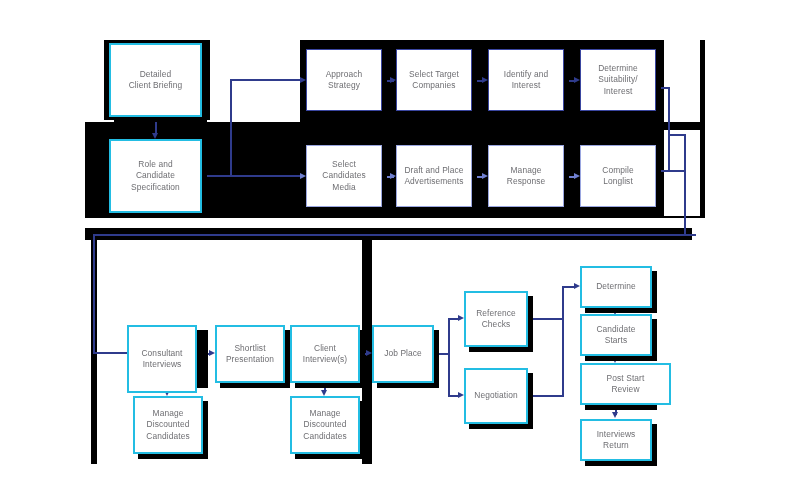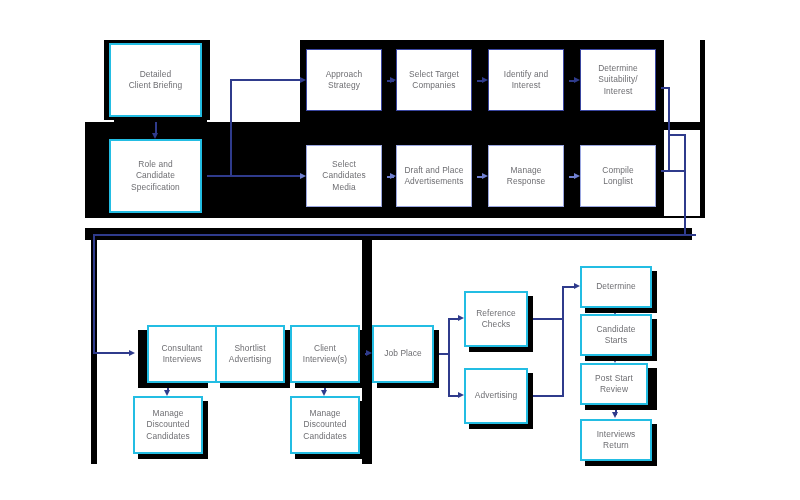--- a/index.html
+++ b/index.html
@@ -171,28 +171,28 @@
       <div class="node peri" style="left: 488px; top: 145px; width: 76px; height: 62px;">
         <span class="lbl">Manage
 Response</span>
       </div>
       <div class="shadow" style="left: 585px; top: 150px; width: 76px; height: 62px;"></div>
       <div class="node peri" style="left: 580px; top: 145px; width: 76px; height: 62px;">
         <span class="lbl">Compile
 Longlist</span>
       </div>
       <div class="shadow" style="left: 138px; top: 330px; width: 70px; height: 58px;"></div>
-      <div class="node cyan" style="left: 147px; top: 325px; width: 70px; height: 58px;">
+      <div class="node cyan" style="left: 127px; top: 325px; width: 70px; height: 68px;">
         <span class="lbl">Consultant
 Interviews</span>
       </div>
       <div class="shadow" style="left: 220px; top: 330px; width: 70px; height: 58px;"></div>
       <div class="node cyan" style="left: 215px; top: 325px; width: 70px; height: 58px;">
         <span class="lbl">Shortlist
-Advertising</span>
+Presentation</span>
       </div>
       <div class="shadow" style="left: 295px; top: 330px; width: 70px; height: 58px;"></div>
       <div class="node cyan" style="left: 290px; top: 325px; width: 70px; height: 58px;">
         <span class="lbl">Client
 Interview(s)</span>
       </div>
       <div class="shadow" style="left: 377px; top: 330px; width: 62px; height: 58px;"></div>
       <div class="node cyan" style="left: 372px; top: 325px; width: 62px; height: 58px;">
         <span class="lbl">Job Place</span>
       </div>
@@ -208,33 +208,33 @@
 Discounted
 Candidates</span>
       </div>
       <div class="shadow" style="left: 469px; top: 296px; width: 64px; height: 56px;"></div>
       <div class="node cyan" style="left: 464px; top: 291px; width: 64px; height: 56px;">
         <span class="lbl">Reference
 Checks</span>
       </div>
       <div class="shadow" style="left: 469px; top: 373px; width: 64px; height: 56px;"></div>
       <div class="node cyan" style="left: 464px; top: 368px; width: 64px; height: 56px;">
-        <span class="lbl">Advertising</span>
+        <span class="lbl">Negotiation</span>
       </div>
       <div class="shadow" style="left: 585px; top: 271px; width: 72px; height: 42px;"></div>
       <div class="node cyan" style="left: 580px; top: 266px; width: 72px; height: 42px;">
         <span class="lbl">Determine</span>
       </div>
       <div class="shadow" style="left: 585px; top: 319px; width: 72px; height: 42px;"></div>
       <div class="node cyan" style="left: 580px; top: 314px; width: 72px; height: 42px;">
         <span class="lbl">Candidate
 Starts</span>
       </div>
       <div class="shadow" style="left: 585px; top: 368px; width: 72px; height: 42px;"></div>
-      <div class="node cyan" style="left: 580px; top: 363px; width: 68px; height: 42px;">
+      <div class="node cyan" style="left: 580px; top: 363px; width: 91px; height: 42px;">
         <span class="lbl">Post Start
 Review</span>
       </div>
       <div class="shadow" style="left: 585px; top: 424px; width: 72px; height: 42px;"></div>
       <div class="node cyan" style="left: 580px; top: 419px; width: 72px; height: 42px;">
         <span class="lbl">Interviews
 Return</span>
       </div>
     </div>
 

